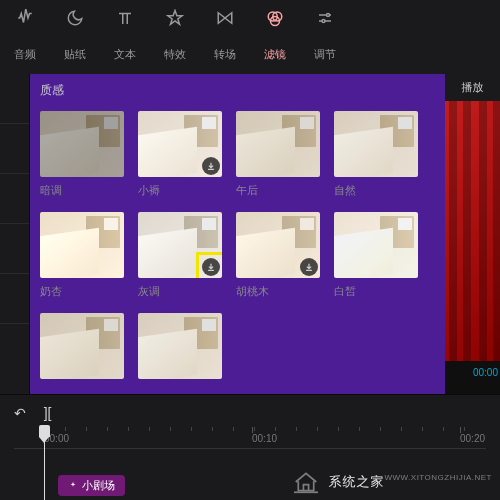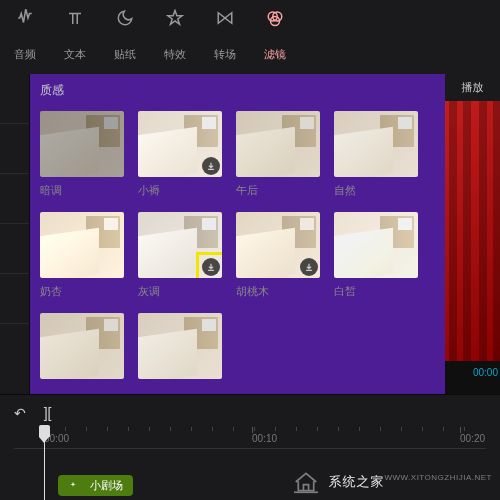--- a/index.html
+++ b/index.html
@@ -52,21 +52,21 @@
     
     .timeline { position: relative; background: #1a1a1c; height: 110px; padding: 0 14px; }
     .ruler { position: relative; height: 22px; border-bottom: 1px solid #333; }
     .ruler-tick { position: absolute; top: 6px; font-size: 10px; color: #777; }
     .ruler-tick::before { content: ""; position: absolute; top: -6px; left: 0; width: 1px; height: 6px; background: #555; }
     .ruler-sub { position: absolute; top: 0; width: 1px; height: 4px; background: #444; }
     .playhead { position: absolute; top: 0; left: 44px; width: 1px; height: 100px; background: #ddd; z-index: 5; }
     .playhead::before { content: ""; position: absolute; top: -2px; left: -5px; width: 11px; height: 12px; background: #ddd; border-radius: 2px 2px 0 0; }
     .playhead::after { content: ""; position: absolute; top: 10px; left: -5px; border-left: 5.5px solid transparent; border-right: 5.5px solid transparent; border-top: 6px solid #ddd; }
     .track { position: absolute; top: 48px; left: 58px; }
-    .clip { display: inline-flex; align-items: center; gap: 12px; background: #4d7c0f; color: #fff; font-size: 11px; padding: 3px 10px; border-radius: 4px; }
+    .clip { display: inline-flex; align-items: center; gap: 4px; background: #701a75; color: #fff; font-size: 11px; padding: 3px 10px; border-radius: 4px; }
     .clip svg { width: 10px; height: 10px; }
     
     .watermark { position: absolute; bottom: 6px; right: 8px; display: flex; align-items: center; gap: 8px; opacity: 0.9; }
     .watermark-logo { width: 28px; height: 24px; }
     .watermark-text { display: flex; flex-direction: row; }
     .watermark-cn { color: #fff; font-size: 13px; letter-spacing: 1px; }
     .watermark-en { color: #888; font-size: 8px; letter-spacing: 0.5px; }
   </style>
 </head>
 <body>
@@ -76,32 +76,32 @@
     <span class="tab-icon">
         <svg viewBox="0 0 24 24" fill="none" stroke="currentColor" stroke-width="2">
           <path d="M3 12h2l2-6 3 12 3-18 3 12 2-6h3"></path>
         </svg>
       </span>
     <span class="tab-label">音频</span>
   </div>
   <div class="tab">
     <span class="tab-icon">
         <svg viewBox="0 0 24 24" fill="none" stroke="currentColor" stroke-width="2">
+          <path d="M21 12.8A9 9 0 1 1 11.2 3a7 7 0 0 0 9.8 9.8z"></path>
+        </svg>
+      </span>
+    <span class="tab-label">贴纸</span>
+  </div>
+  <div class="tab">
+    <span class="tab-icon">
+        <svg viewBox="0 0 24 24" fill="none" stroke="currentColor" stroke-width="2">
           <path d="M4 6h16M9 6v14M15 6v14"></path>
         </svg>
       </span>
     <span class="tab-label">文本</span>
-  </div>
-  <div class="tab">
-    <span class="tab-icon">
-        <svg viewBox="0 0 24 24" fill="none" stroke="currentColor" stroke-width="2">
-          <path d="M21 12.8A9 9 0 1 1 11.2 3a7 7 0 0 0 9.8 9.8z"></path>
-        </svg>
-      </span>
-    <span class="tab-label">贴纸</span>
   </div>
   <div class="tab">
     <span class="tab-icon">
         <svg viewBox="0 0 24 24" fill="none" stroke="currentColor" stroke-width="2">
           <path d="M12 2l2.5 7h7l-5.7 4.3 2.2 7-6-4.5-6 4.5 2.2-7L2.5 9h7z"></path>
         </svg>
       </span>
     <span class="tab-label">特效</span>
   </div>
   <div class="tab">
@@ -114,20 +114,30 @@
   </div>
   <div class="tab active">
     <span class="tab-icon">
         <svg viewBox="0 0 24 24" fill="none" stroke="currentColor" stroke-width="2">
           <circle cx="9" cy="10" r="6"></circle>
           <circle cx="15" cy="10" r="6"></circle>
           <circle cx="12" cy="16" r="6"></circle>
         </svg>
       </span>
     <span class="tab-label">滤镜</span>
+  </div>
+  <div class="tab">
+    <span class="tab-icon">
+        <svg viewBox="0 0 24 24" fill="none" stroke="currentColor" stroke-width="2">
+          <path d="M4 8h10M18 8h2M4 16h4M12 16h8"></path>
+          <circle cx="16" cy="8" r="2"></circle>
+          <circle cx="10" cy="16" r="2"></circle>
+        </svg>
+      </span>
+    <span class="tab-label">调节</span>
   </div>
 </div>
 
 <div class="main-area">
   <div class="left-strip">
     <div class="left-tick"></div>
       <div class="left-tick"></div>
       <div class="left-tick"></div>
       <div class="left-tick"></div>
       <div class="left-tick"></div>

